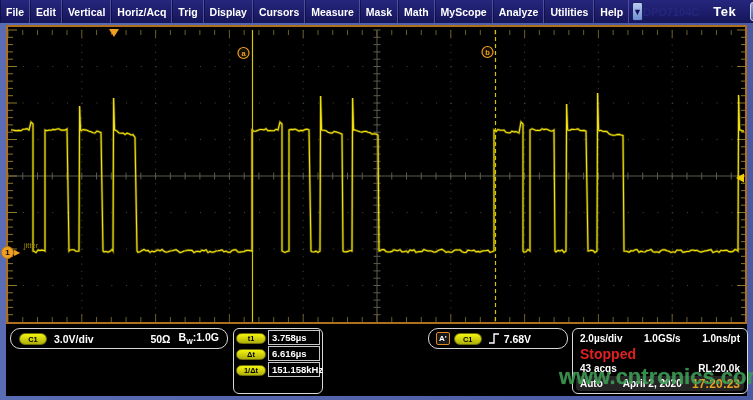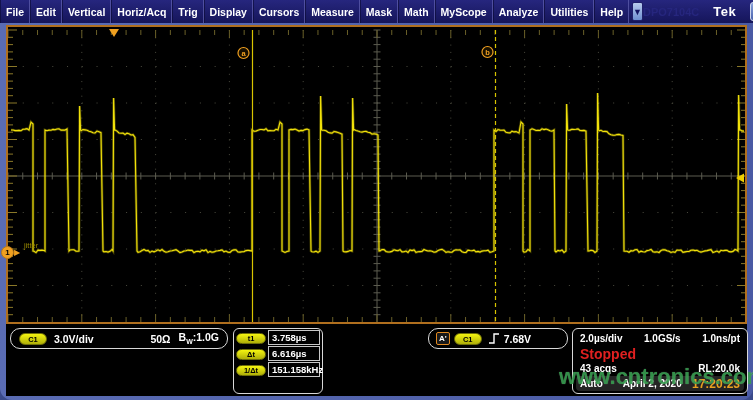--- a/index.html
+++ b/index.html
@@ -1,18 +1,18 @@
 <!DOCTYPE html>
 <html><head>
 <meta charset="utf-8">
 <style>
   * { margin:0; padding:0; box-sizing:border-box; }
   html,body { width:753px; height:400px; overflow:hidden; background:#3a4a8a; }
   body { font-family:"Liberation Sans", sans-serif; }
-  #window { position:relative; width:753px; height:400px; background:linear-gradient(90deg,#5a6cb4,#4a5aa4);border-radius:12px; }
+  #window { position:relative; width:753px; height:400px; background:linear-gradient(90deg,#5a6cb4,#4a5aa4); }
 
   
   #menubar { position:absolute; left:0; top:0; width:753px; height:23px;
     background:linear-gradient(#26267e,#15155a); display:flex; align-items:stretch; }
   .menu-item { display:flex; align-items:center; padding:0 5px; color:#ffffff;
     font-size:10.5px; font-weight:bold; border-right:1px solid rgba(90,90,170,.8);
     border-left:1px solid rgba(10,10,50,.6); cursor:default; white-space:nowrap; }
   #menu-dropdown { width:20px; height:19px; margin:2px 0 0 3px; border:1px solid #20206a;
     background:linear-gradient(#b8ccee,#6e8ed0); color:#141462; font-size:9px; font-weight:bold;
     display:flex; align-items:center; justify-content:center; border-radius:2px; }

